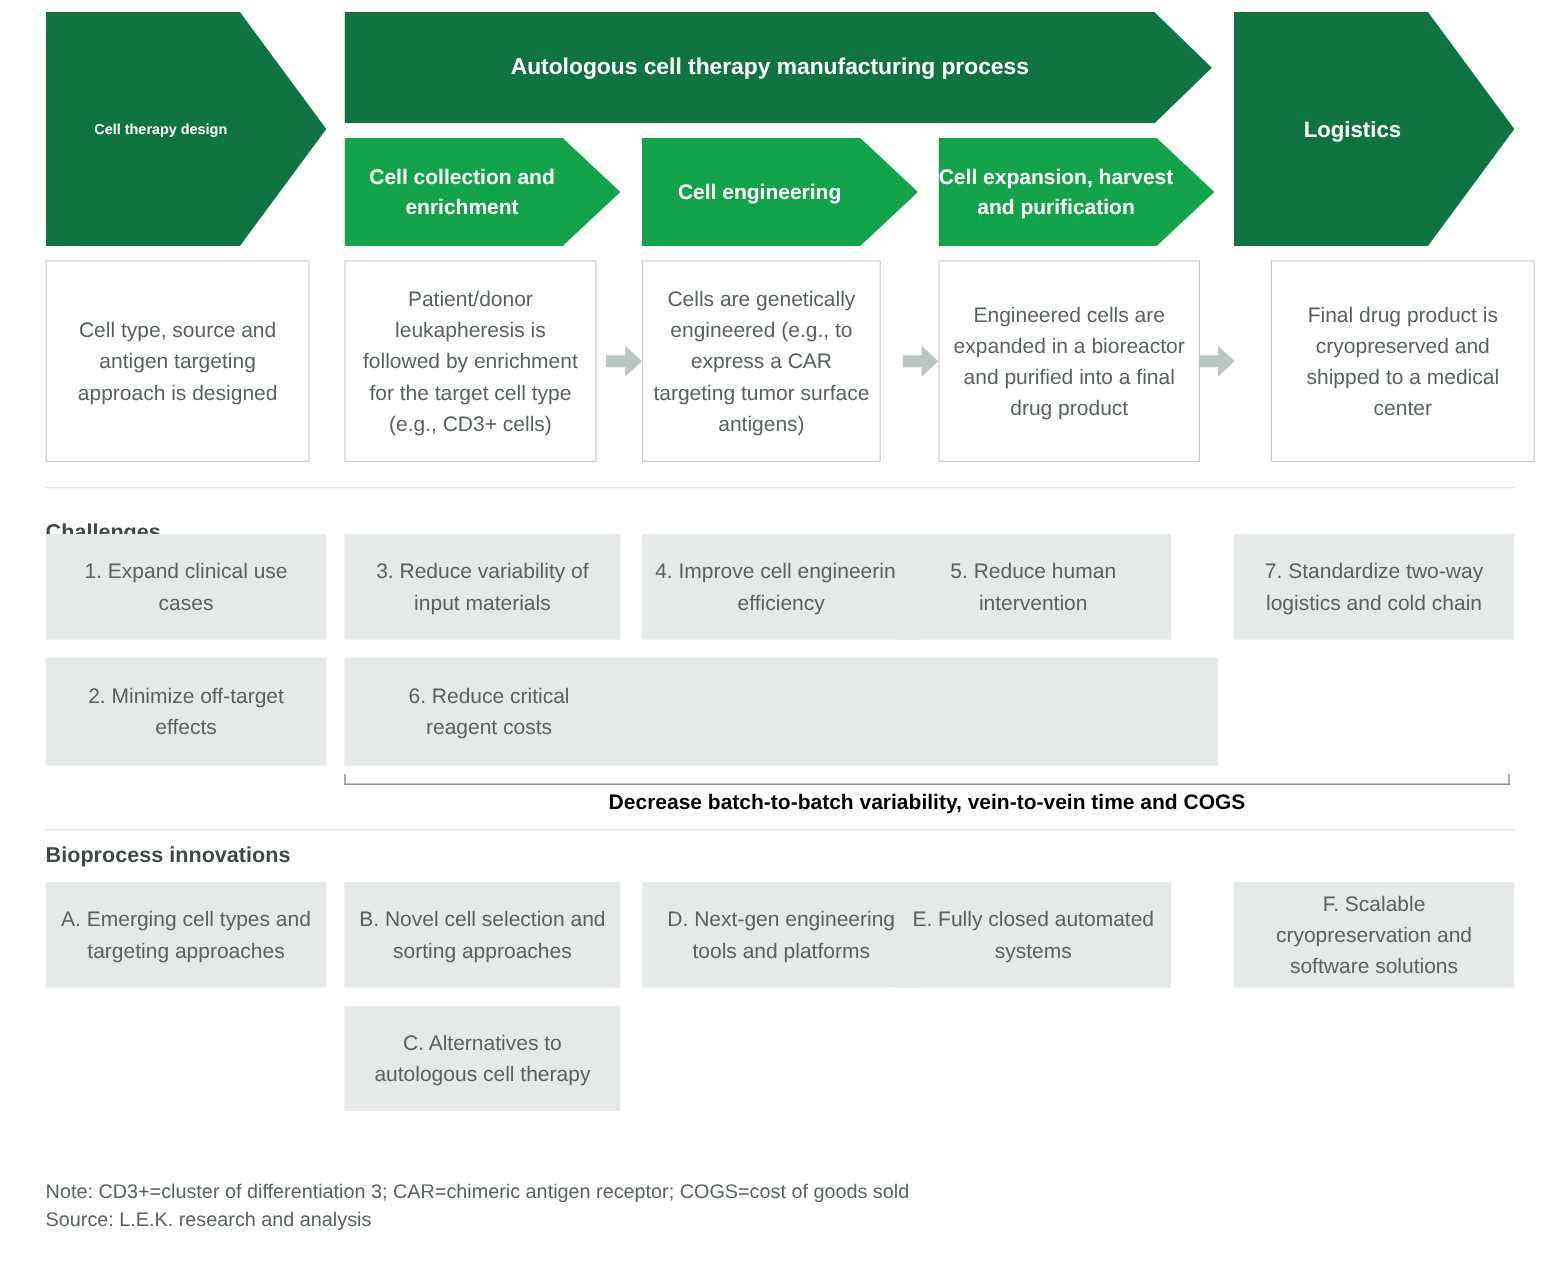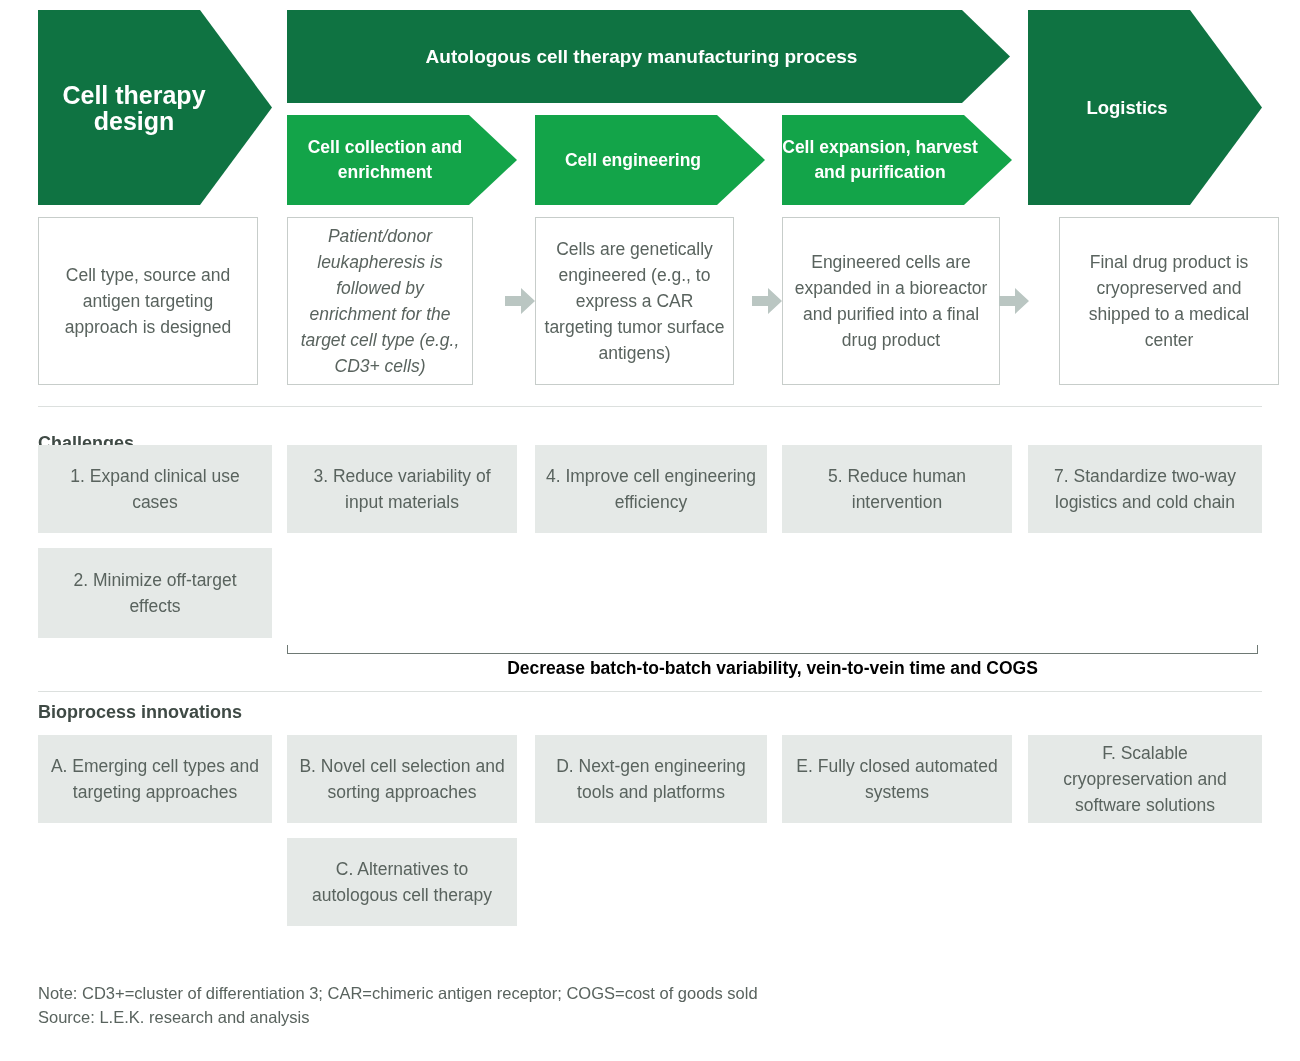--- a/index.html
+++ b/index.html
@@ -9,21 +9,21 @@
   }
   
   .parrow {
     position:absolute; color:#ffffff; font-weight:700;
     display:flex; align-items:center; justify-content:center; text-align:center;
     box-sizing:border-box; line-height:26px;
   }
   .arrow-design {
     left:38px; top:10px; width:234px; height:195px; background:#0F7342;
     clip-path:polygon(0 0, 162px 0, 100% 50%, 162px 100%, 0 100%);
-    padding-right:42px; font-size:25px;
+    padding-right:42px; font-size:12px;
   }
   .arrow-header {
     left:287px; top:10px; width:723px; height:93px; background:#0F7342;
     clip-path:polygon(0 0, 675px 0, 100% 50%, 675px 100%, 0 100%);
     padding-right:30px; font-size:19px;padding-left:16px;
   }
   .arrow-logistics {
     left:1028px; top:10px; width:234px; height:195px; background:#0F7342;
     clip-path:polygon(0 0, 162px 0, 100% 50%, 162px 100%, 0 100%);
     padding-right:36px; font-size:18.5px;
@@ -37,21 +37,21 @@
   
   .box {
     position:absolute; box-sizing:border-box; display:flex; align-items:center;
     justify-content:center; text-align:center; color:#59635E;
     font-size:17.5px; line-height:26px; padding:6px 8px;
   }
   .wbox { background:#ffffff; border:1px solid #C7CDCA; }
   .gbox { background:#E5E9E7; }
   .desc { top:217px; height:168px; }
   .d1 { left:38px; width:220px; }
-  .d2 { left:287px; width:186px;font-style:italic; }
+  .d2 { left:287px; width:210px; }
   .d3 { left:535px; width:199px; }
   .d4 { left:782px; width:218px; }
   .d5 { left:1028px; width:220px;margin-left:31px; }
   
   .flow-arrow {
     position:absolute; top:288px; width:30px; height:26px; background:#BAC6C2;
     clip-path:polygon(0 8px, 16px 8px, 16px 0, 100% 50%, 16px 100%, 16px 18px, 0 18px);
   }
   .f1 { left:505px; } .f2 { left:752px; } .f3 { left:999px; }
   
@@ -62,21 +62,21 @@
   }
   .h-challenges { top:399px;margin-top:34px; } .h-innovations { top:702px; }
   
   .crow1 { top:445px; height:88px; }
   .crow2 { top:548px; height:90px; }
   .irow1 { top:735px; height:88px; }
   .irow2 { top:838px; height:88px; }
   .c1 { left:38px;  width:234px; }
   .c2 { left:287px; width:230px; }
   .c3 { left:535px; width:232px; }
-  .c4 { left:782px; width:230px; }
+  .c4 { left:746px; width:230px; }
   .c5 { left:1028px; width:234px; }
   .cwide { left:287px; width:728px; justify-content:flex-start; padding-left:28px; }
   .cwide span { display:inline-block; max-width:185px; text-align:center; }
   
   .bracket {
     position:absolute; left:287px; top:645px; width:971px; height:9px;
     border-left:1.5px solid #6E7974; border-right:1.5px solid #6E7974;
     border-bottom:1.5px solid #6E7974; box-sizing:border-box;
   }
   .bracket-caption {
@@ -148,20 +148,23 @@
   <div class="box gbox crow1 c4">
     <span>5. Reduce human intervention</span>
   </div>
   <div class="box gbox crow1 c5">
     <span>7. Standardize two-way logistics and cold chain</span>
   </div>
 
   <div class="box gbox crow2 c1">
     <span>2. Minimize off-target effects</span>
   </div>
+  <div class="box gbox crow2 cwide">
+    <span>6. Reduce critical reagent costs</span>
+  </div>
 
   <div class="bracket"></div>
   <div class="bracket-caption">Decrease batch-to-batch variability, vein-to-vein time and COGS</div>
 
   <div class="divider div2"></div>
   <div class="section-heading h-innovations">Bioprocess innovations</div>
 
   <div class="box gbox irow1 c1">
     <span>A. Emerging cell types and targeting approaches</span>
   </div>

